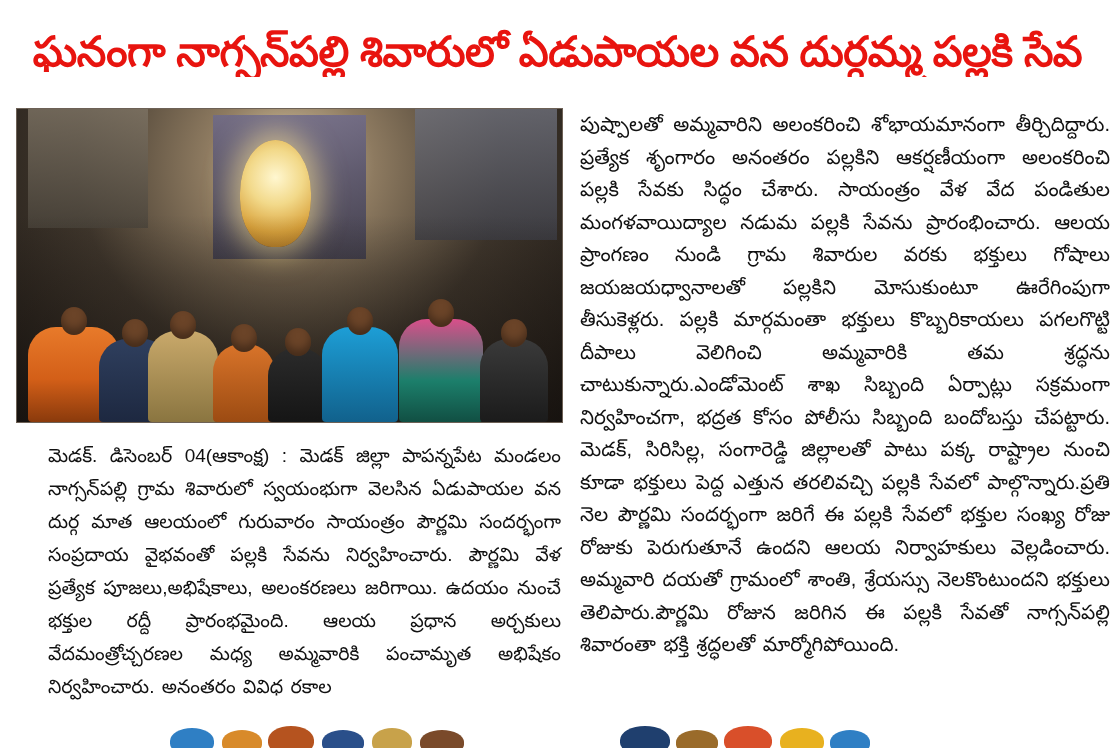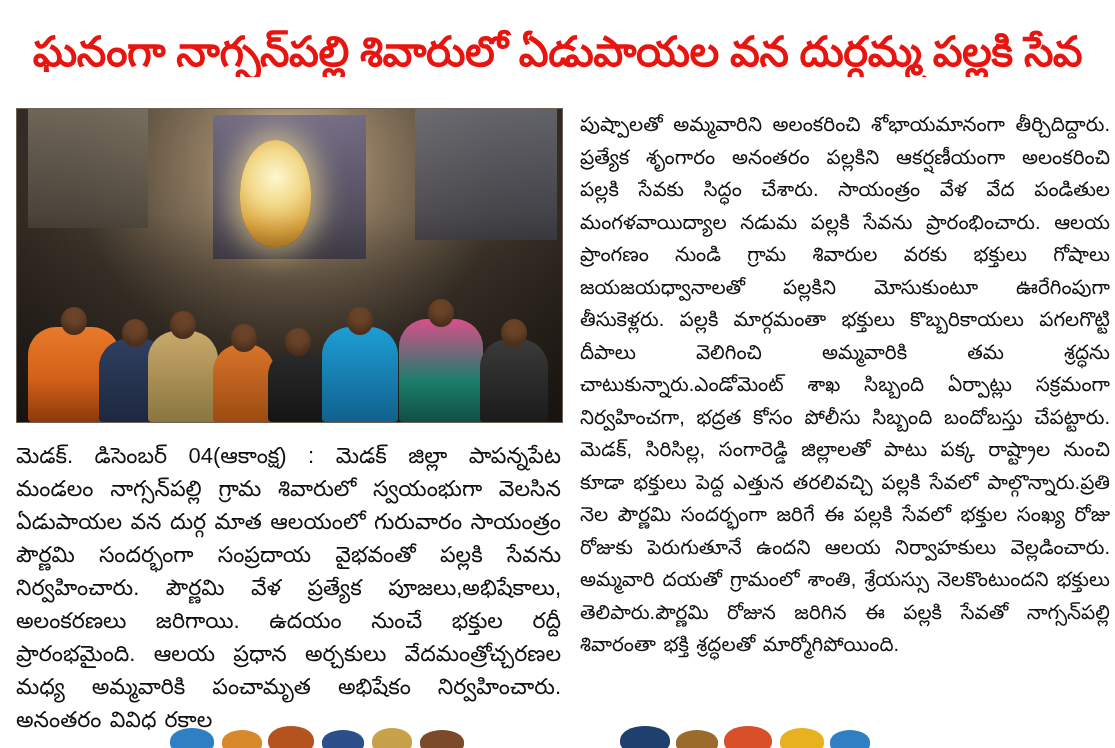--- a/index.html
+++ b/index.html
@@ -136,26 +136,27 @@
     transform: translateX(-50%);
     width: 26px;
     height: 28px;
     border-radius: 50%;
     background: #6b4428;
     box-shadow: inset 0 -6px 8px rgba(0,0,0,.35);
   }
   .caption-text {
     margin-top: 16px;
     font-family: "Liberation Sans", sans-serif;
-    font-size: 22px;
+    font-size: 19px;
     line-height: 33px;
     color: #111111;
     text-align: justify;
     text-justify: inter-word;
     word-spacing: 2px;
+    margin-left: 32px;
   }
   .body-text {
     font-family: "Liberation Sans", sans-serif;
     font-size: 20px;
     line-height: 32.5px;
     color: #111111;
     text-align: justify;
     text-justify: inter-word;
     word-spacing: 2px;
   }

